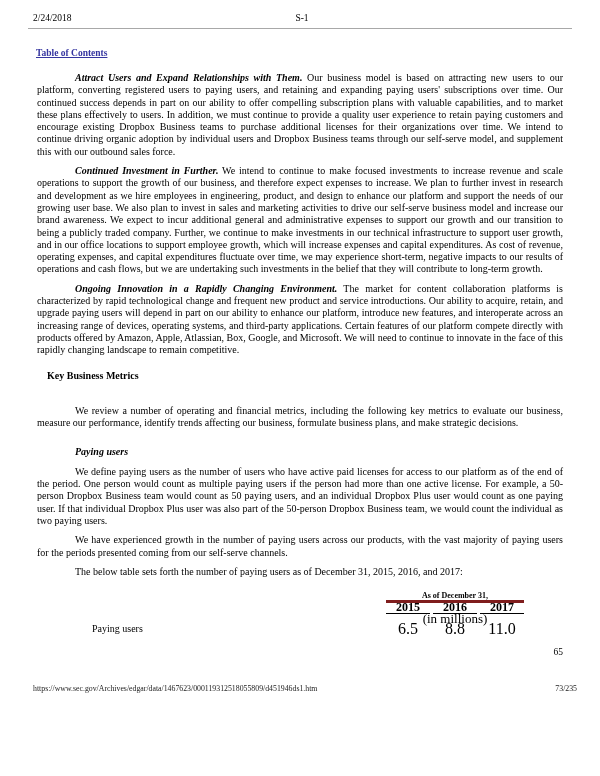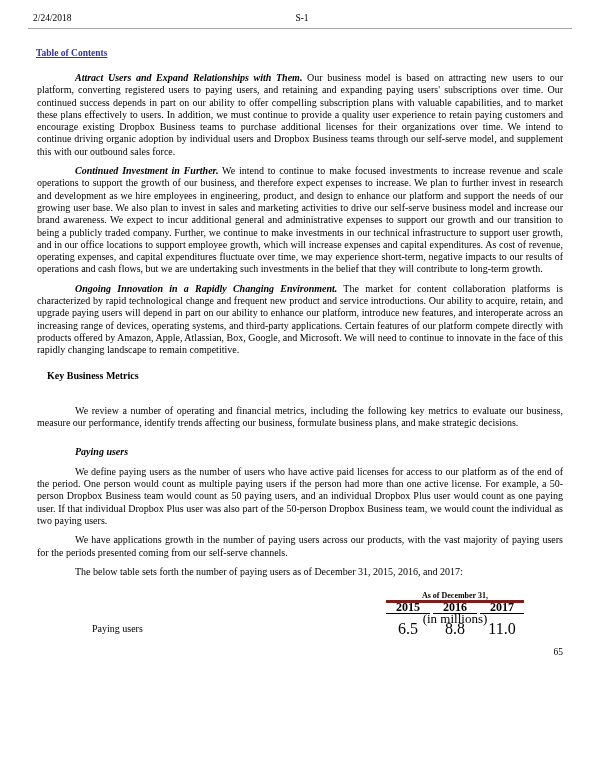--- a/index.html
+++ b/index.html
@@ -149,21 +149,21 @@
     </p>
 
     <div class="kbm-heading">Key Business Metrics</div>
 
     <p class="body-para">We review a number of operating and financial metrics, including the following key metrics to evaluate our business, measure our performance, identify trends affecting our business, formulate business plans, and make strategic decisions.</p>
 
     <div class="pu-subheading">Paying users</div>
 
     <p class="body-para">We define paying users as the number of users who have active paid licenses for access to our platform as of the end of the period. One person would count as multiple paying users if the person had more than one active license. For example, a 50-person Dropbox Business team would count as 50 paying users, and an individual Dropbox Plus user would count as one paying user. If that individual Dropbox Plus user was also part of the 50-person Dropbox Business team, we would count the individual as two paying users.</p>
 
-    <p class="body-para">We have applications growth in the number of paying users across our products, with the vast majority of paying users for the periods presented coming from our self-serve channels.</p>
+    <p class="body-para">We have experienced growth in the number of paying users across our products, with the vast majority of paying users for the periods presented coming from our self-serve channels.</p>
 
     <p class="body-para">The below table sets forth the number of paying users as of December 31, 2015, 2016, and 2017:</p>
 
     <table class="fin-table">
       <colgroup>
         <col>
         <col class="c-num">
           <col class="c-num">
           <col class="c-num">
       </colgroup>
@@ -188,14 +188,18 @@
           <td class="val">8.8</td>
           <td class="val">11.0</td>
         </tr>
       </tbody>
     </table>
 
     <div class="pgnum">65</div>
 
   </div>
 
+  <div class="ftr">
+    <span>https://www.sec.gov/Archives/edgar/data/1467623/000119312518055809/d451946ds1.htm</span>
+    <span>73/235</span>
+  </div>
 
 </div>
 
 </body></html>

